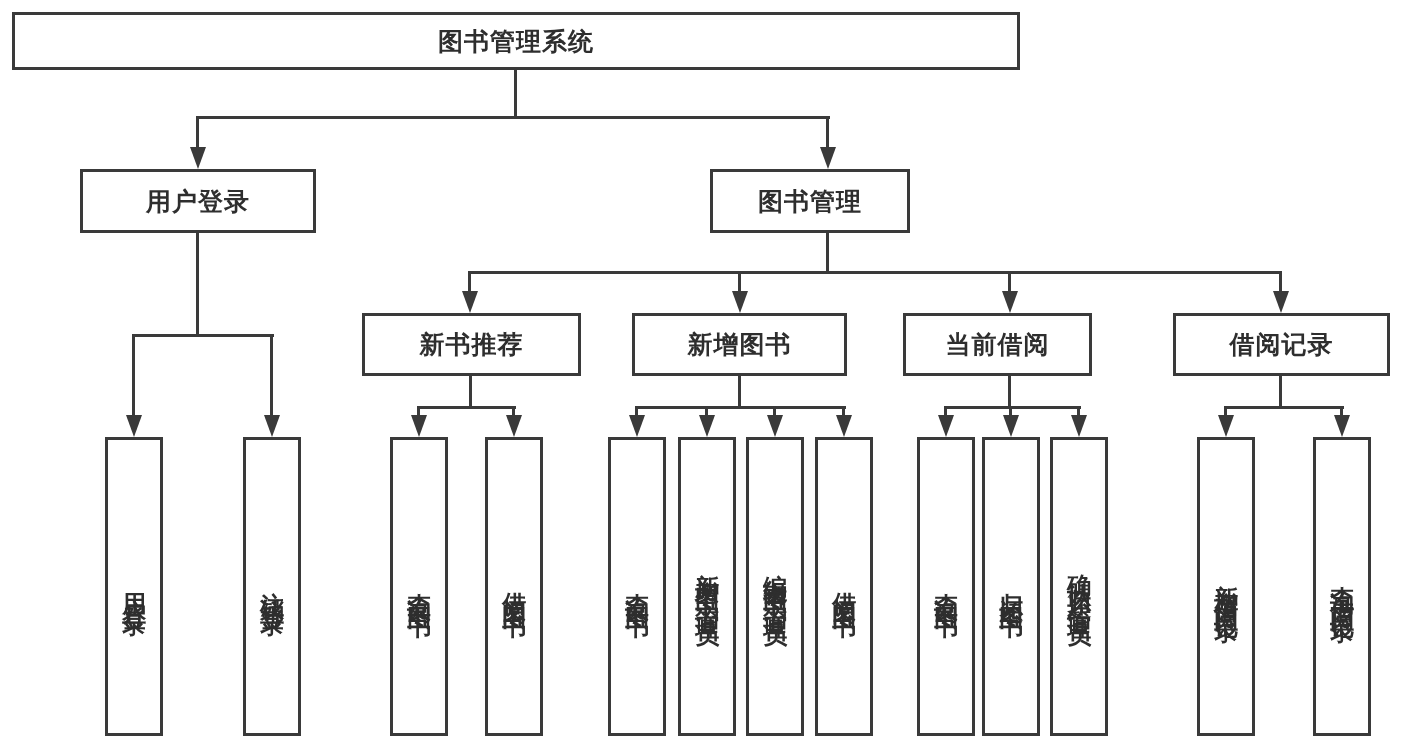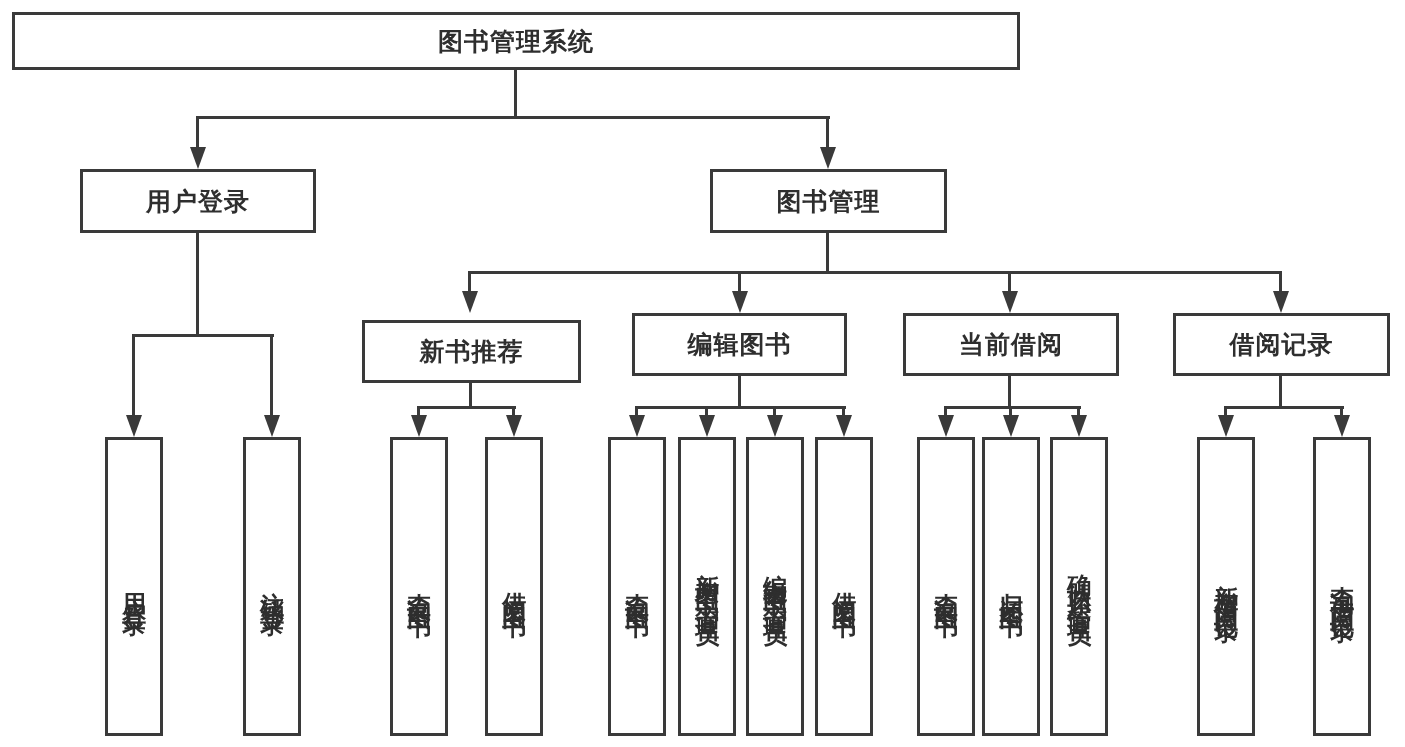--- a/index.html
+++ b/index.html
@@ -106,31 +106,31 @@
   <div class="arrow" style="left:1218px;top:415px"></div>
   <div class="arrow" style="left:1334px;top:415px"></div>
 
   <div class="node" style="left:12px;top:12px;width:1008px;height:58px">
     <span>图书管理系统</span>
   </div>
 
   <div class="node" style="left:80px;top:169px;width:236px;height:64px">
     <span>用户登录</span>
   </div>
-  <div class="node" style="left:710px;top:169px;width:237px;height:64px">
+  <div class="node" style="left:710px;top:169px;width:200px;height:64px">
     <span>图书管理</span>
   </div>
 
-  <div class="node" style="left:362px;top:320px;width:219px;height:63px">
+  <div class="node" style="left:362px;top:313px;width:219px;height:63px">
     <span>新书推荐</span>
   </div>
   <div class="node" style="left:632px;top:313px;width:215px;height:63px">
-    <span>编辑图书</span>
+    <span>新增图书</span>
   </div>
-  <div class="node" style="left:903px;top:313px;width:216px;height:63px">
+  <div class="node" style="left:903px;top:313px;width:189px;height:63px">
     <span>当前借阅</span>
   </div>
   <div class="node" style="left:1173px;top:313px;width:217px;height:63px">
     <span>借阅记录</span>
   </div>
 
   <div class="node vnode" style="left:105px;top:437px;width:58px;height:299px">
     <span class="vlabel">用户登录</span>
   </div>
   <div class="node vnode" style="left:243px;top:437px;width:58px;height:299px">

